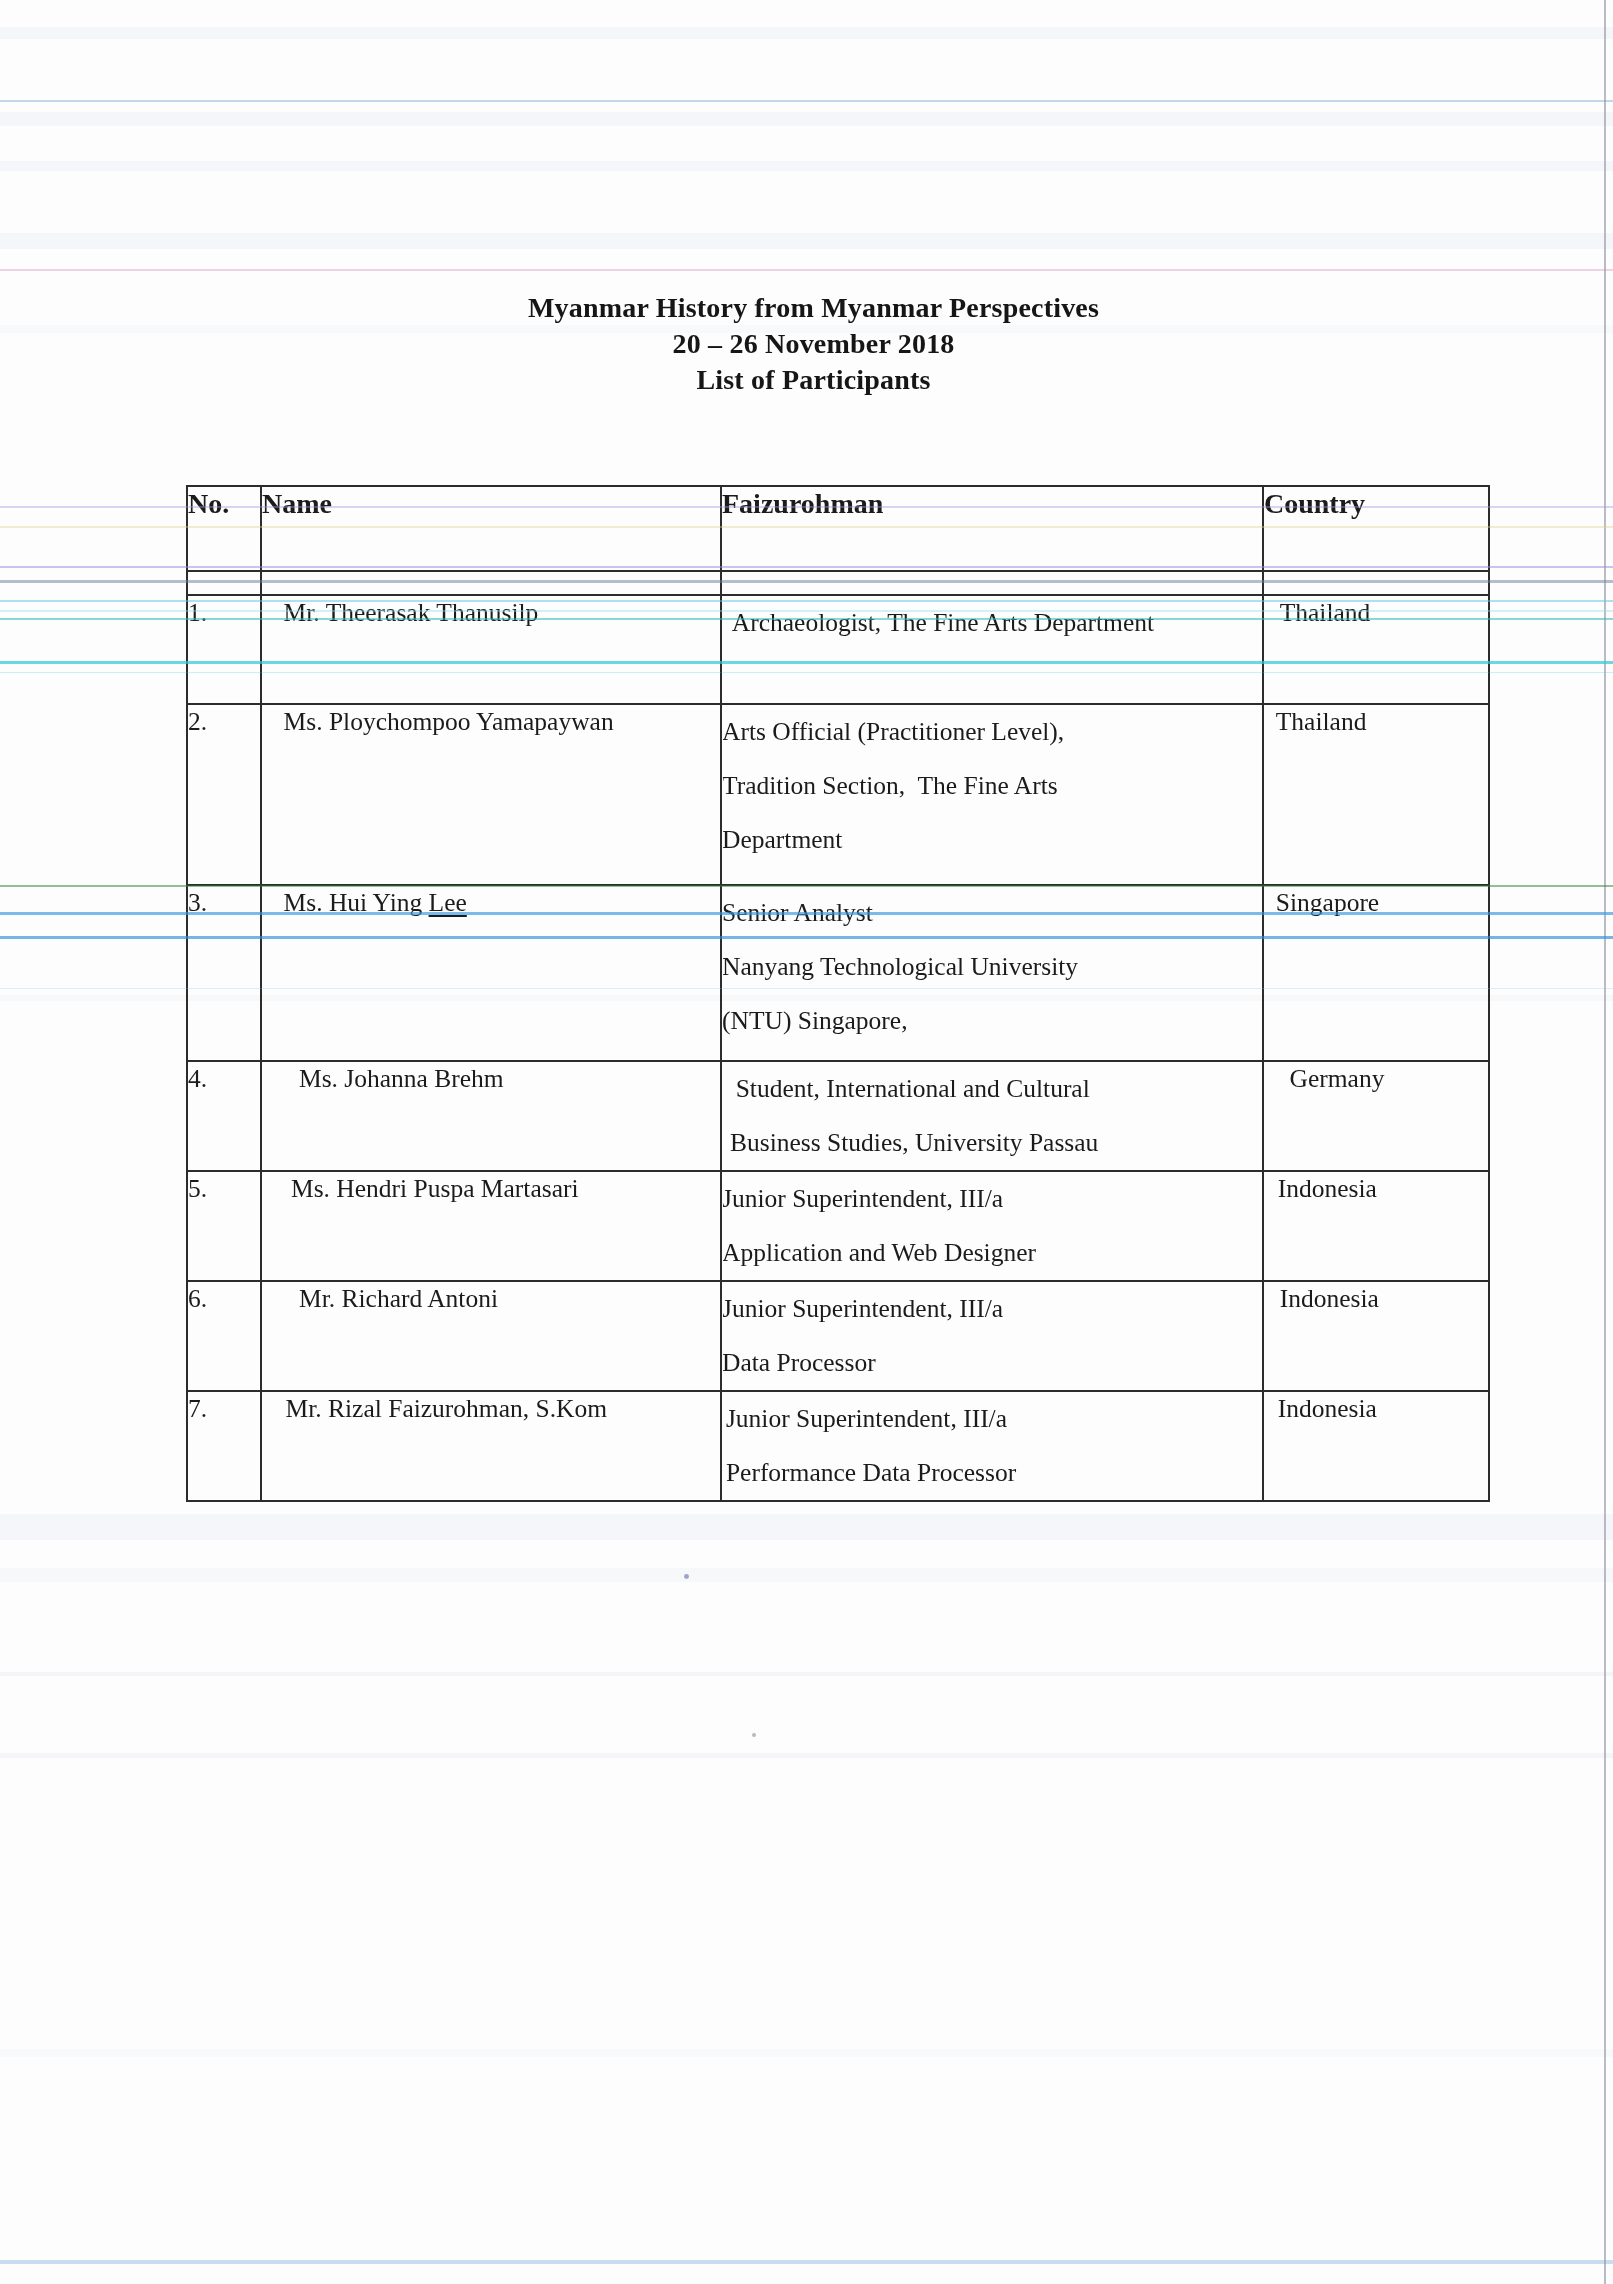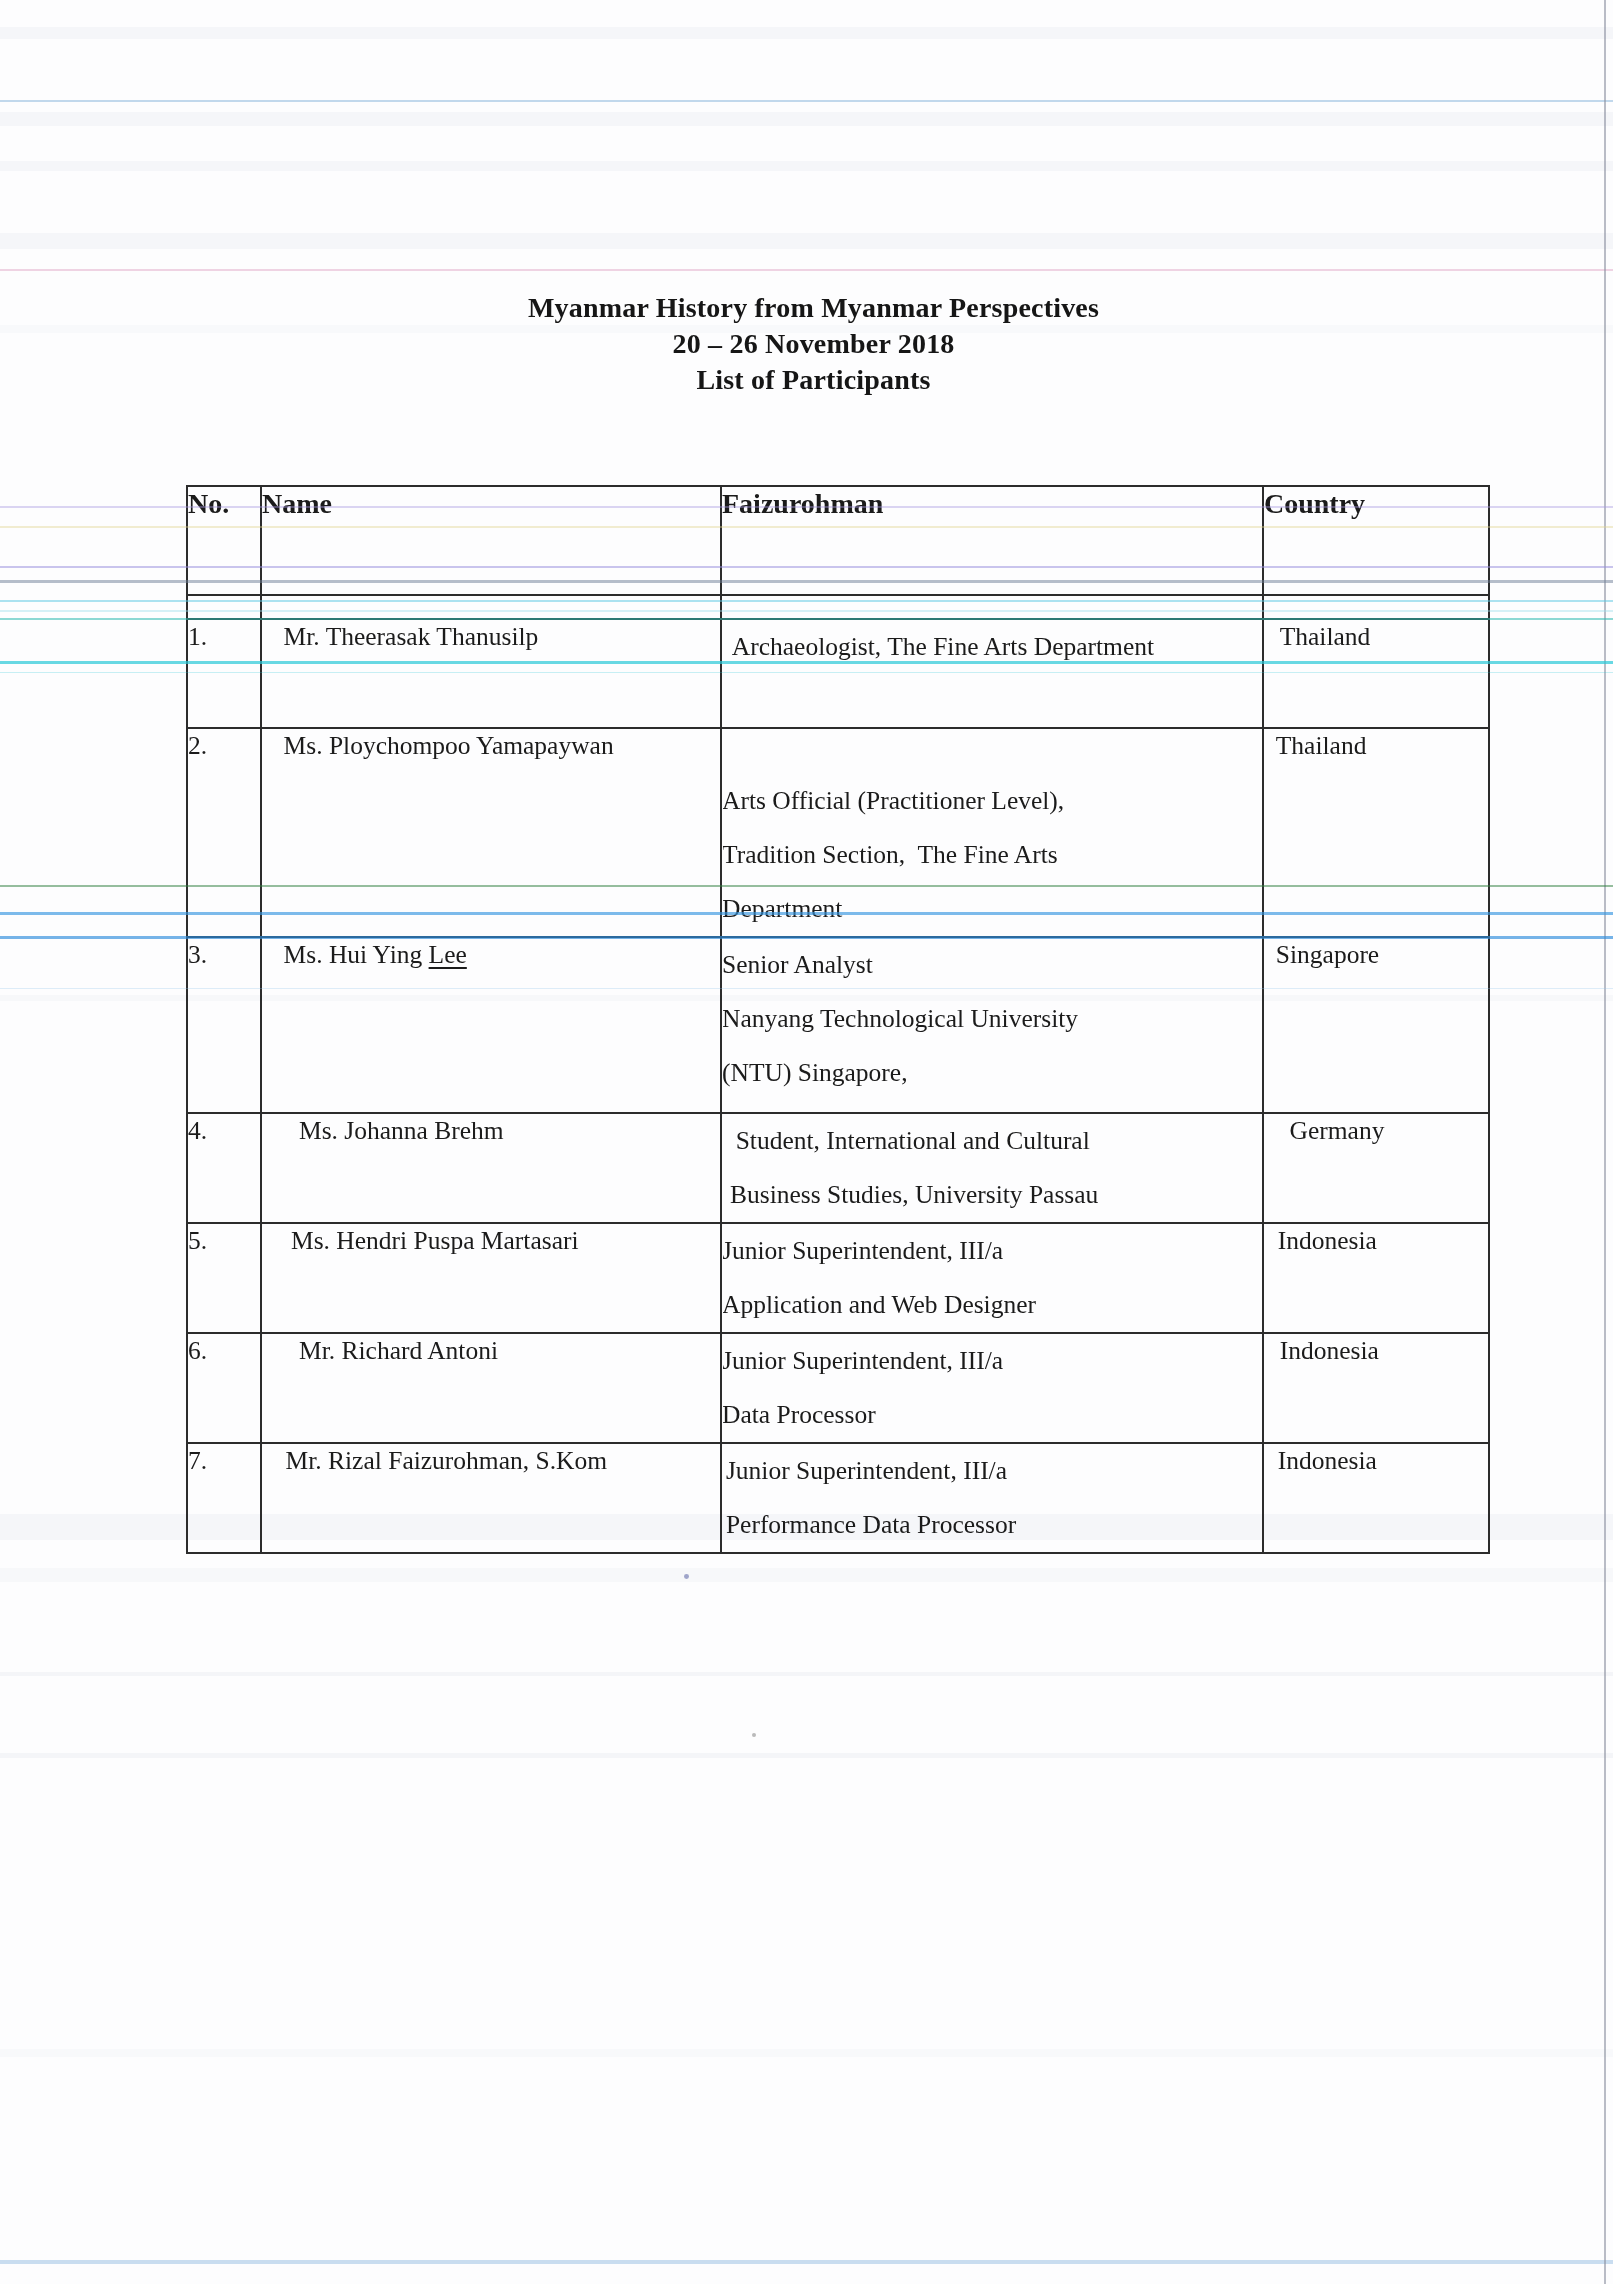--- a/index.html
+++ b/index.html
@@ -110,21 +110,21 @@
 </div>
 
 <table class="participants">
   <colgroup>
     <col style="width:74px">
     <col style="width:460px">
     <col style="width:542px">
     <col style="width:226px">
   </colgroup>
   <thead>
-    <tr style="height:109px;">
+    <tr style="height:85px;">
       <th class="h-cell">No.</th>
       <th class="h-cell">Name</th>
       <th class="h-cell">Faizurohman</th>
       <th class="h-cell">Country</th>
     </tr>
   </thead>
   <tbody>
       <tr style="height: 23.5px;">
         <td></td>
         <td></td>
@@ -136,21 +136,21 @@
         <td class="c-name" style="padding-left: 21.6px;">Mr. Theerasak Thanusilp</td>
         <td class="c-inst">
           <div class="inst-line" style="padding-left: 9.8px;">Archaeologist, The Fine Arts Department</div>
         </td>
         <td class="c-ctry" style="padding-left: 15.7px;">Thailand</td>
       </tr>
       <tr style="height: 181px;">
         <td class="c-no">2.</td>
         <td class="c-name" style="padding-left: 21.6px;">Ms. Ploychompoo Yamapaywan</td>
         <td class="c-inst">
-          <div class="inst-line" style="padding-left: 0px; margin-top: 45px;">Arts Official (Practitioner Level),</div>
+          <div class="inst-line" style="padding-left: 0px;">Arts Official (Practitioner Level),</div>
           <div class="inst-line" style="padding-left: 0px;">Tradition Section,  The Fine Arts</div>
           <div class="inst-line" style="padding-left: 0px;">Department</div>
         </td>
         <td class="c-ctry" style="padding-left: 11.8px;">Thailand</td>
       </tr>
       <tr style="height: 176px;">
         <td class="c-no">3.</td>
         <td class="c-name" style="padding-left: 21.6px;">Ms. Hui Ying <span class="u">Lee</span></td>
         <td class="c-inst">
           <div class="inst-line" style="padding-left: 0px;">Senior Analyst</div>

